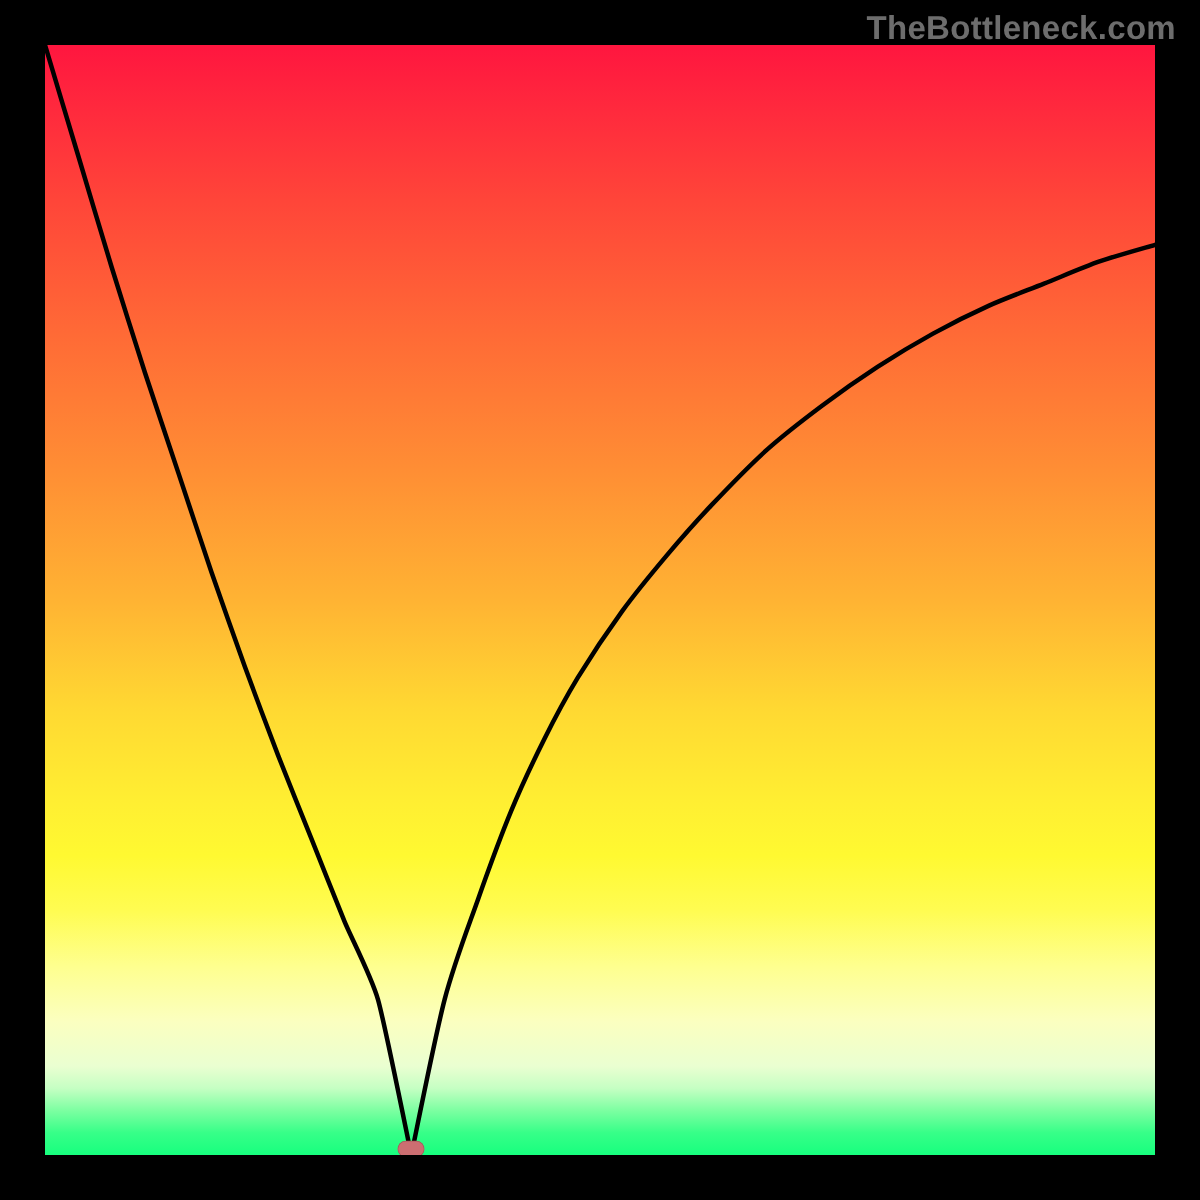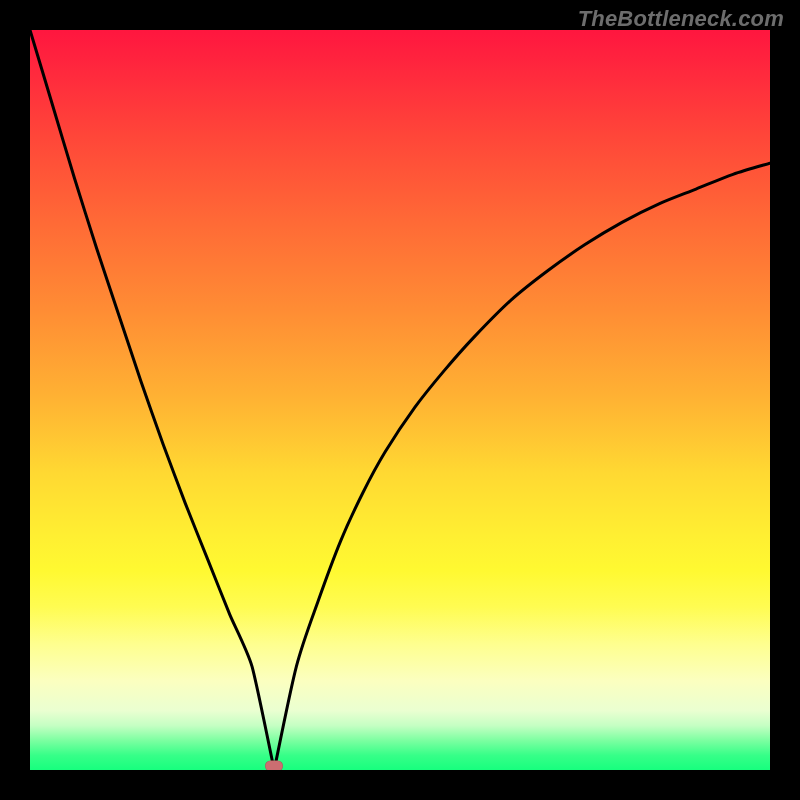--- a/index.html
+++ b/index.html
@@ -54,21 +54,20 @@
   }
   .watermark {
     position: absolute;
     top: 6px;
     right: 16px;
     font-size: 22px;
     font-weight: bold;
     color: #6d6d6d;
     font-family: Arial, Helvetica, sans-serif;
     letter-spacing: 0.2px;
-    font-style: italic;
   }
   .minpoint {
     position: absolute;
     width: 18px;
     height: 11px;
     border-radius: 6px;
     background: #cc6e71;
     transform: translate(-50%, -50%);
     box-shadow: 0 0 0 0.5px rgba(0,0,0,0.2) inset;
   }

